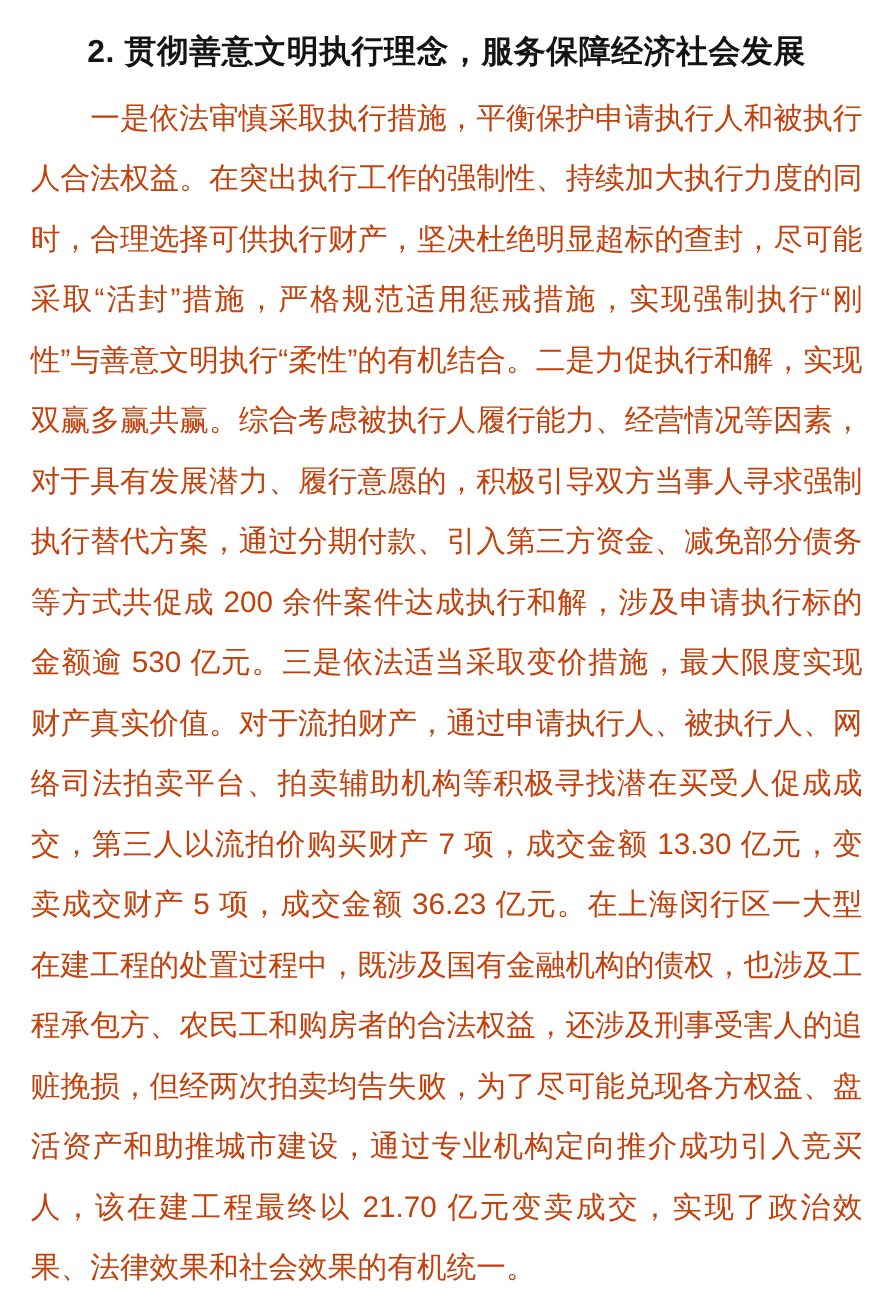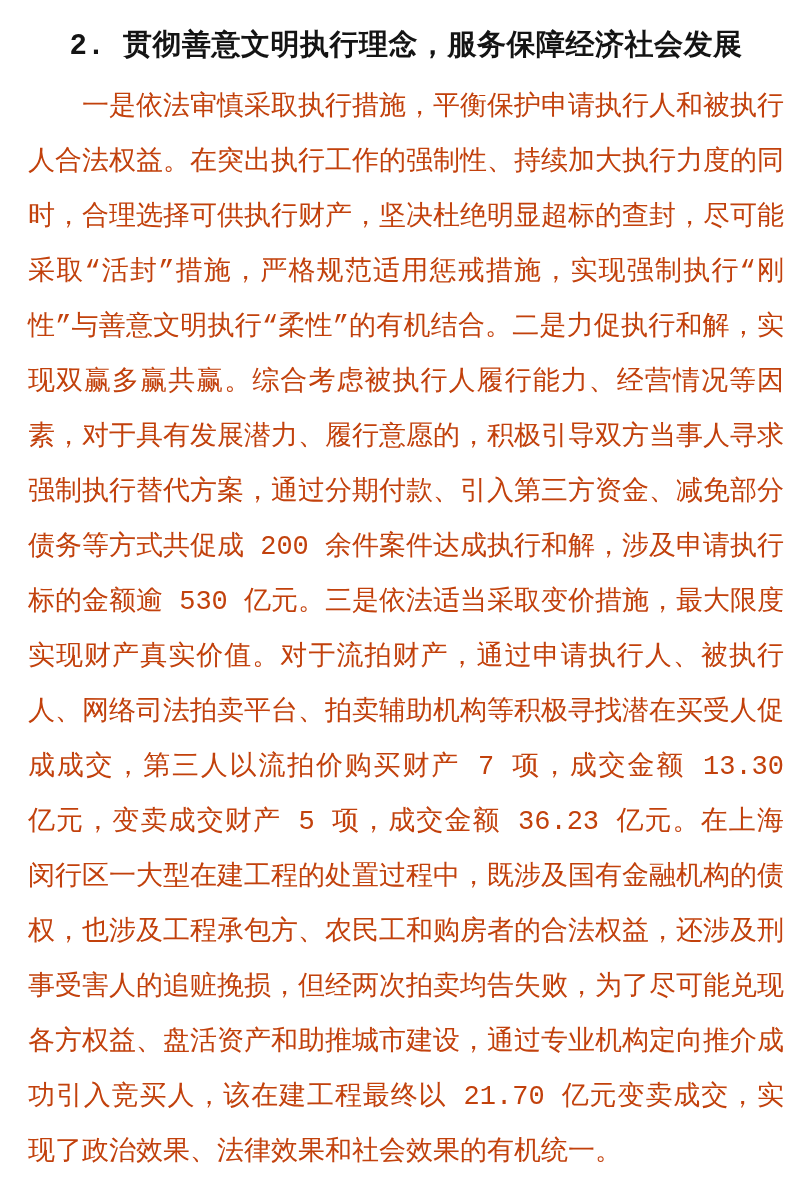--- a/index.html
+++ b/index.html
@@ -12,21 +12,21 @@
     height: 1183px;
     overflow: hidden;
   }
   .page {
     box-sizing: border-box;
     width: 811px;
     height: 1183px;
     padding: 12px 27px 0 28px;
     background: #ffffff;
     color: #1b1b1b;
-    font-family: Liberation Mono, monospace;
+    font-family: Liberation Sans, sans-serif;
   }
   .heading {
     margin: 14px 0 12px 0;
     font-size: 29px;
     line-height: 42px;
     font-weight: 700;
     text-align: center;
     letter-spacing: 0.5px;
     color: #141414;
   }

